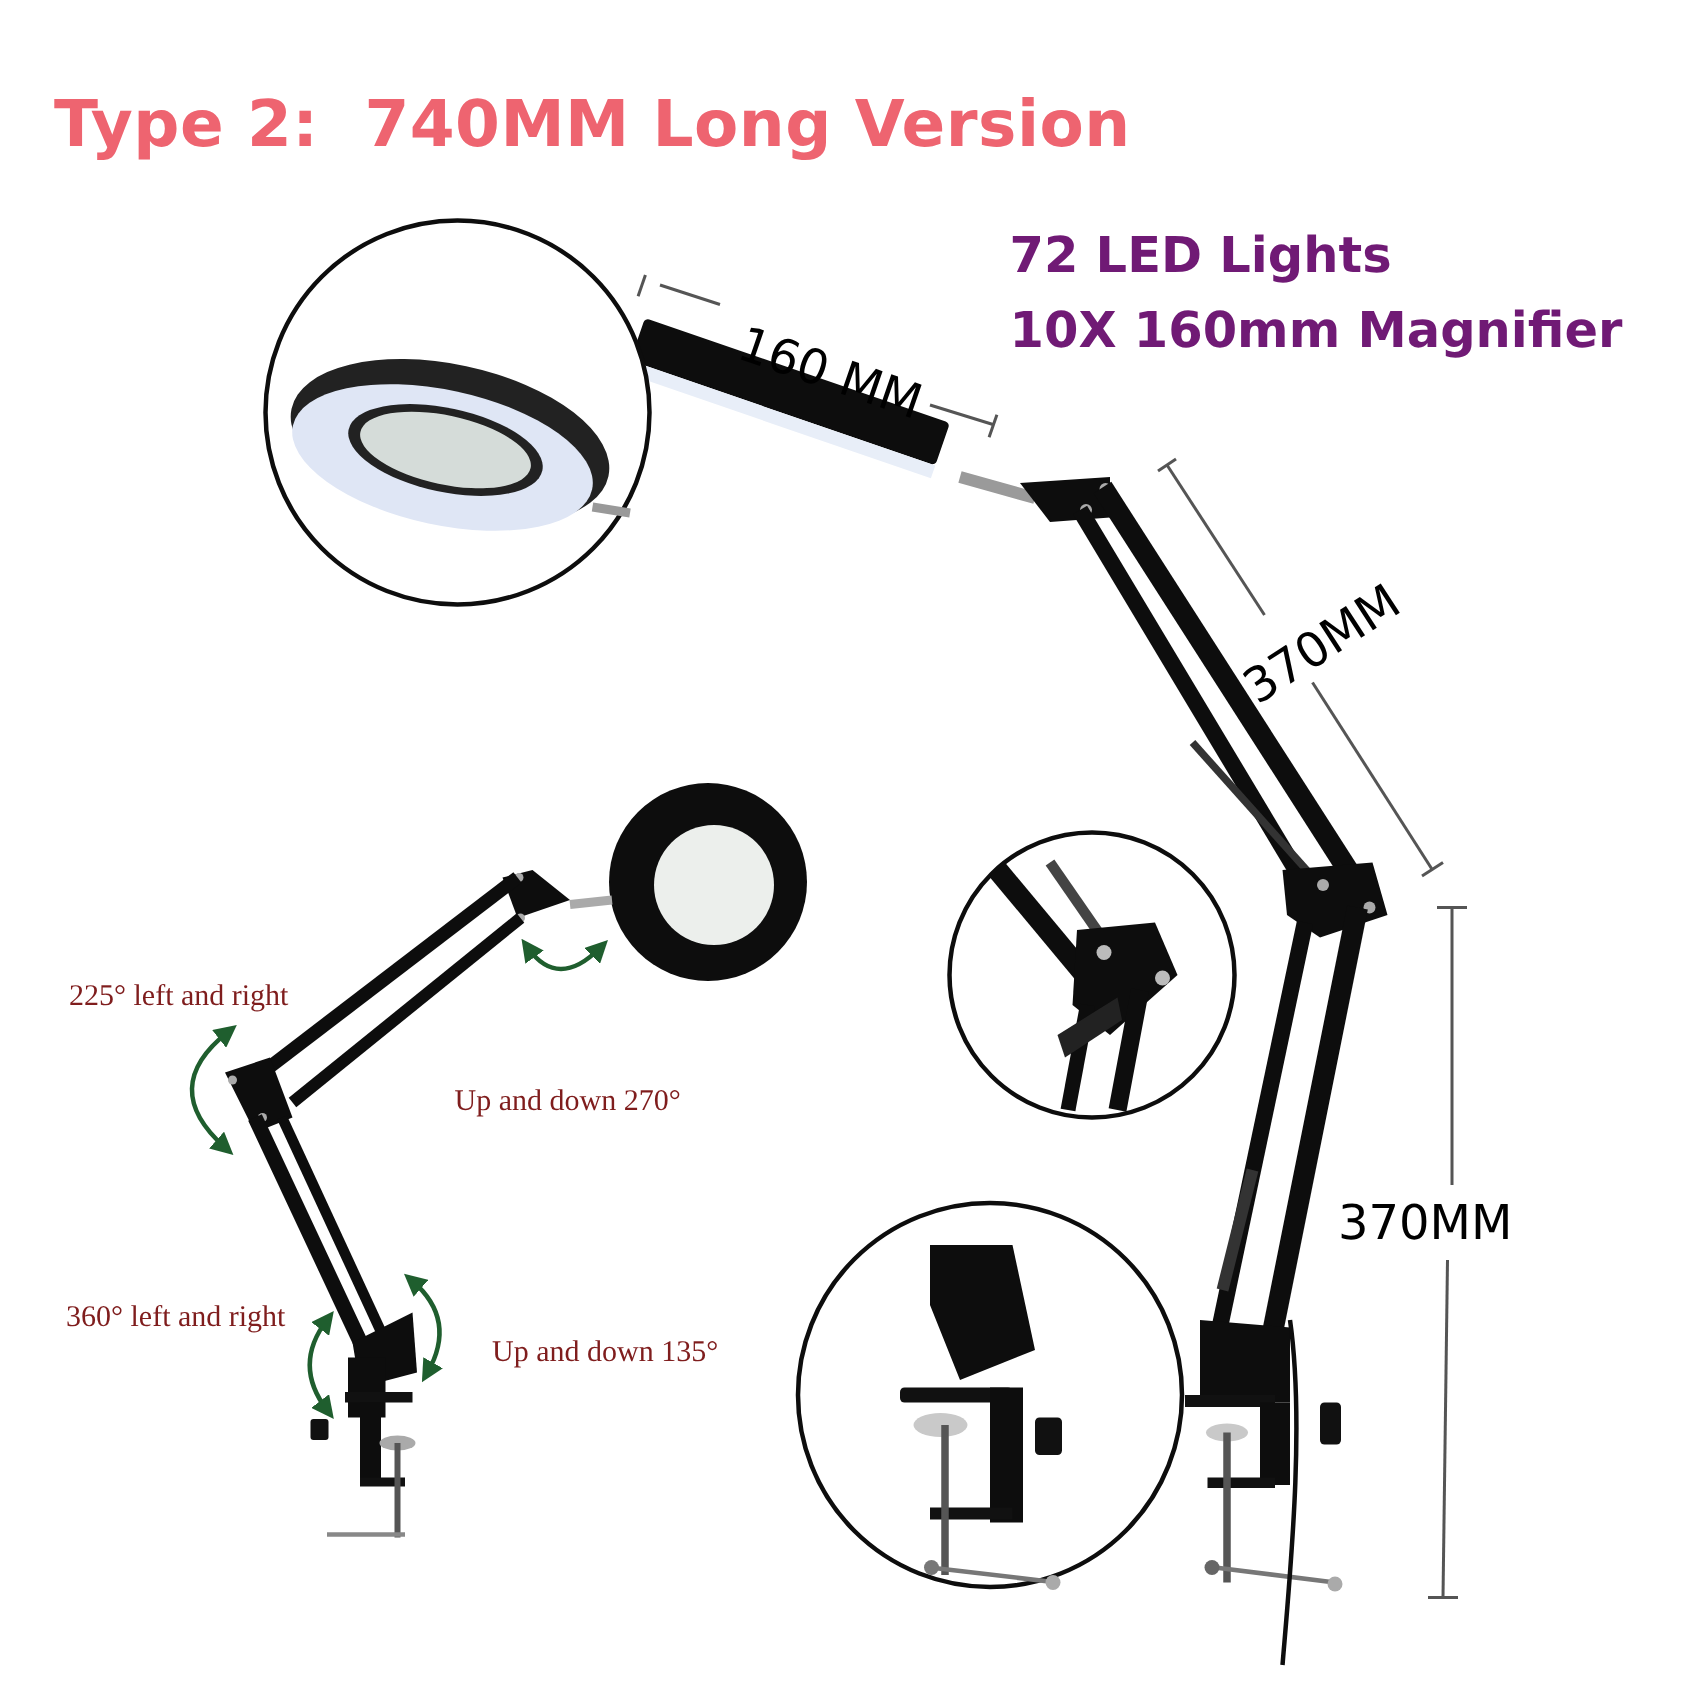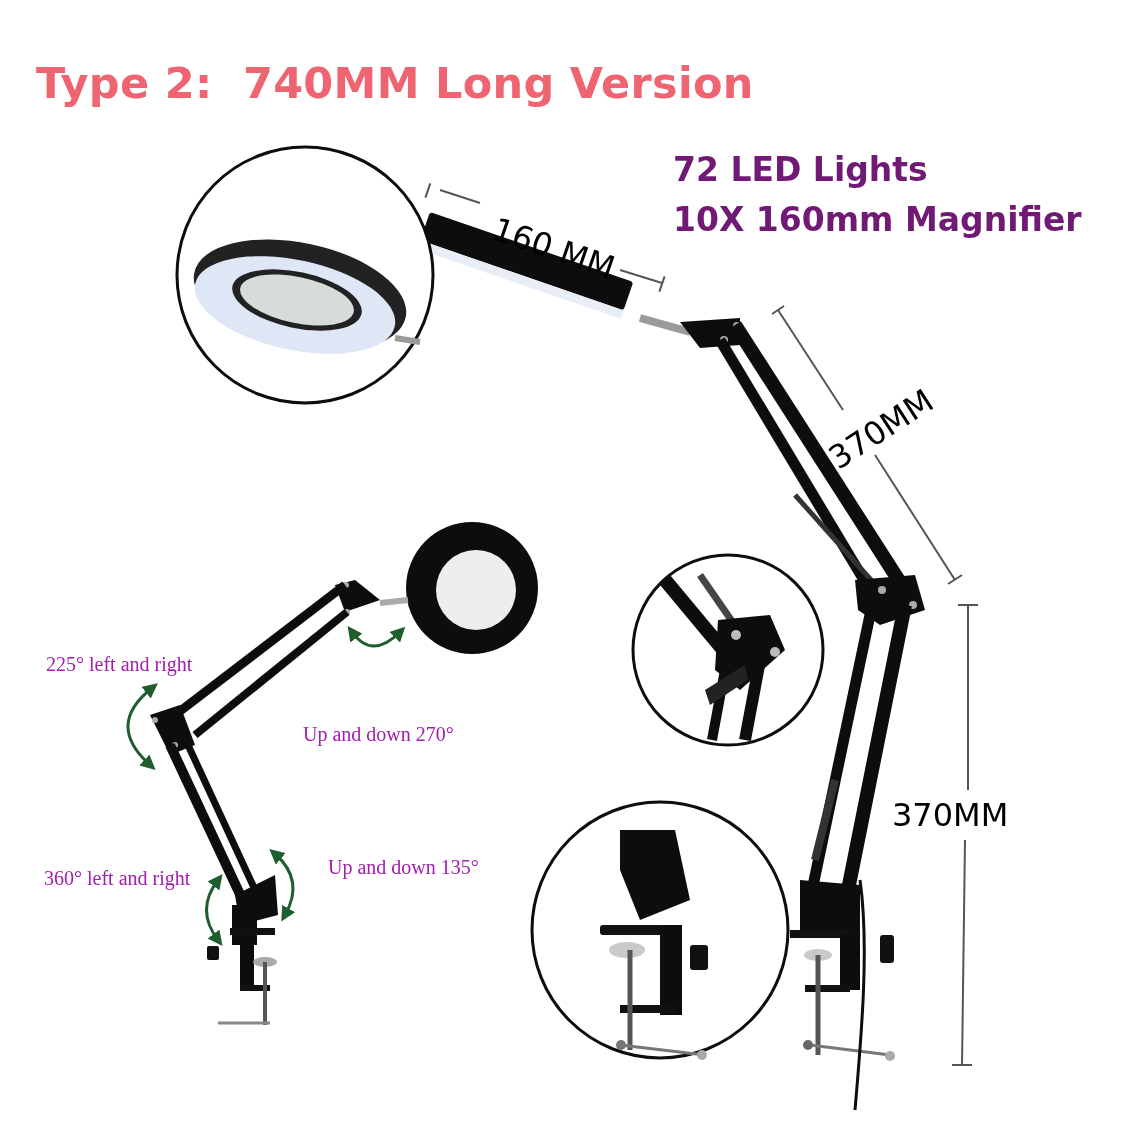--- a/index.html
+++ b/index.html
@@ -1,20 +1,20 @@
 <!DOCTYPE html>
 <html><head>
 <meta charset="utf-8">
 <style>
   html, body { margin:0; padding:0; background:#ffffff; }
   body { width:1127px; height:1127px; position:relative; overflow:hidden; font-family:"DejaVu Sans", sans-serif; }
   .abs { position:absolute; }
   .title { left:36px; top:58px; font-size:43px; font-weight:bold; color:#ee6470; white-space:pre; letter-spacing:0.3px; }
   .feat { left:673px; font-size:33px; font-weight:bold; color:#701a75; white-space:nowrap; }
-  .serif { font-family:"Liberation Serif","DejaVu Serif", serif; font-size:20px; color:#a21caf; white-space:nowrap; }
+  .serif { font-family:"Liberation Serif","DejaVu Serif", serif; font-size:20px; color:#7f1d1d; white-space:nowrap; }
   .dim { font-family:"DejaVu Sans", sans-serif; font-size:32px; color:#000; white-space:nowrap; }
   svg.scene { position:absolute; left:0; top:0; }
 </style>
 </head>
 <body>
 
 <div class="abs title">Type 2:  740MM Long Version</div>
 <div class="abs feat" style="top:150px;">72 LED Lights</div>
 <div class="abs feat" style="top:200px;">10X 160mm Magnifier</div>
 
@@ -146,13 +146,13 @@
   </g>
 </svg>
 
 <div class="abs dim" style="left:500px; top:210px; transform:rotate(19deg); transform-origin:left top;">160 MM</div>
 <div class="abs dim" style="left:822px; top:445px; transform:rotate(-33deg); transform-origin:left top;">370MM</div>
 <div class="abs dim" style="left:892px; top:796px;">370MM</div>
 
 <div class="abs serif" style="left:46px; top:653px;">225° left and right</div>
 <div class="abs serif" style="left:303px; top:723px;">Up and down 270°</div>
 <div class="abs serif" style="left:44px; top:867px;">360° left and right</div>
-<div class="abs serif" style="left:328px; top:856px;">Up and down 135°</div>
+<div class="abs serif" style="left:328px; top:890px;">Up and down 135°</div>
 
 </body></html>

